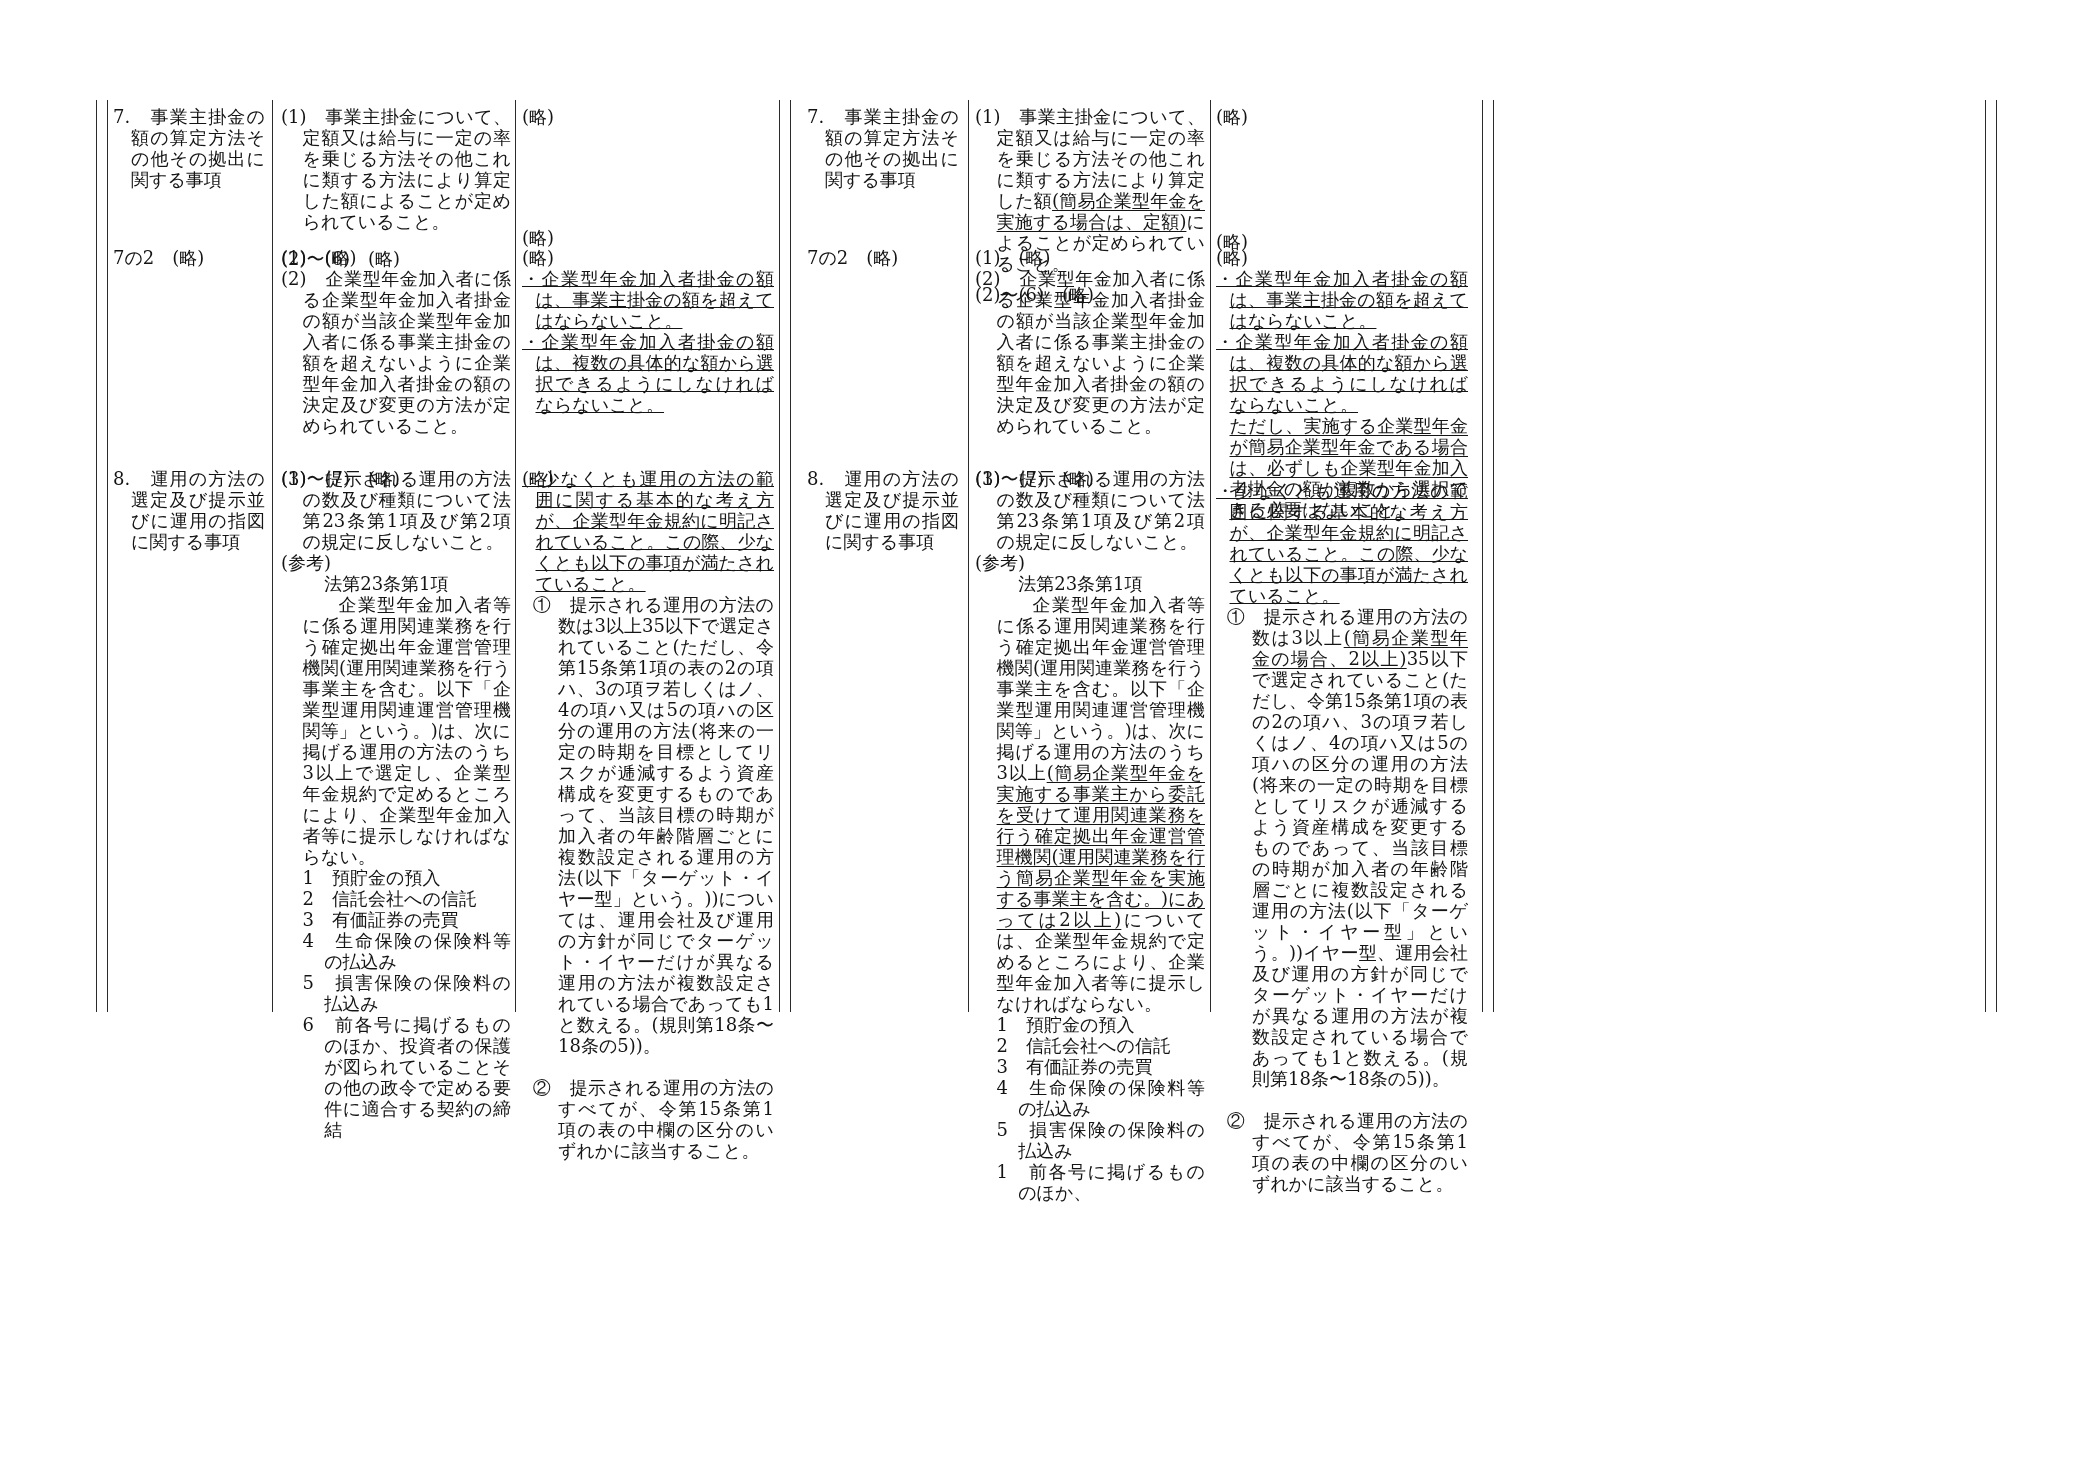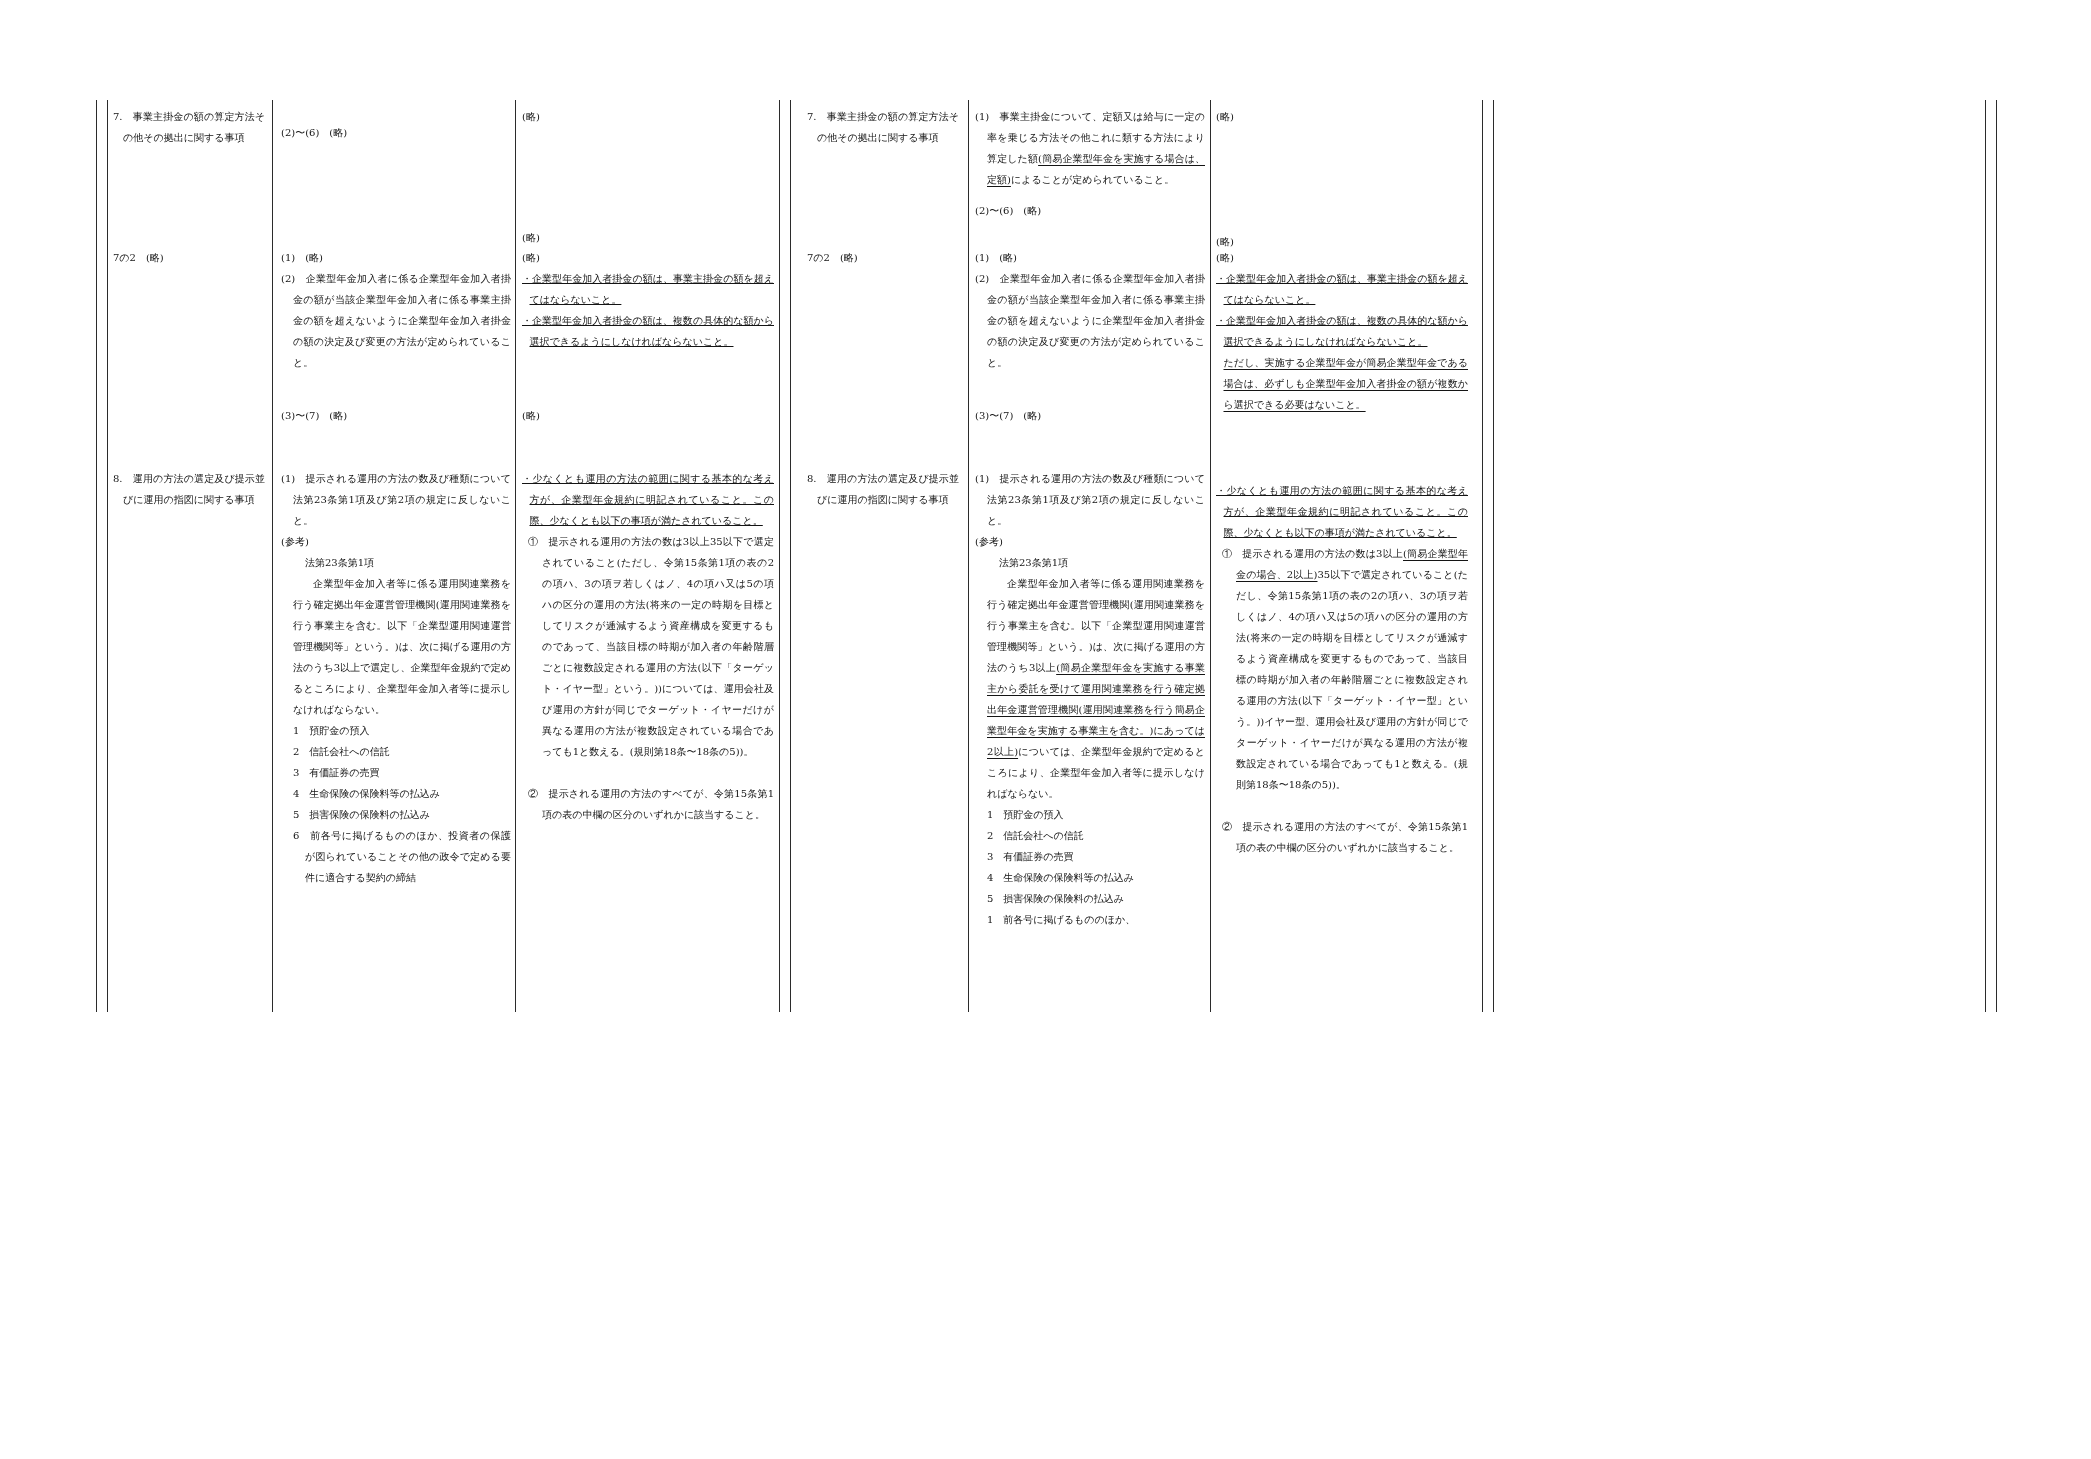--- a/index.html
+++ b/index.html
@@ -2,21 +2,21 @@
 <html lang="ja"><head>
 <meta charset="utf-8">
 <style>
   html,body{margin:0;padding:0;background:#ffffff;}
   .page{
     position:relative;
     width:2091px;height:1459px;
     background:#ffffff;
     overflow:hidden;
     font-family:"DejaVu Serif","Liberation Serif",serif;
-    font-size:10px;
+    font-size:18px;
     line-height:21px;
     color:#141414;
   }
   .vline{
     position:absolute;
     top:100px;height:912px;width:1px;
     background:#2b2b2b;
   }
   .half{position:absolute;top:100px;height:912px;}
   #half-left{left:96px;width:683px;}
@@ -62,20 +62,21 @@
   <div class="vline" style="left:1493px"></div>
   <div class="vline" style="left:1985px"></div>
   <div class="vline" style="left:1996px"></div>
 
   <div class="half" id="half-left">
     <div class="row row-7">
       <div class="cell c-item">
           <div class="para p-head"><span>7.　事業主掛金の額の算定方法その他その拠出に関する事項</span></div>
         </div>
       <div class="cell c-prov">
+          <div class="para p-num"><span>(1)　事業主掛金について、定額又は給与に一定の率を乗じる方法その他これに類する方法により算定した額によることが定められていること。</span></div>
           <div class="para p-num" style="margin-top: 16px;"><span>(2)〜(6)　(略)</span></div>
         </div>
       <div class="cell c-note">
           <div class="para p-plain"><span>(略)</span></div>
           <div class="para p-plain" style="margin-top: 100px;"><span>(略)</span></div>
         </div>
     </div>
     <div class="row row-7-2">
       <div class="cell c-item">
           <div class="para p-head"><span>7の2　(略)</span></div>

